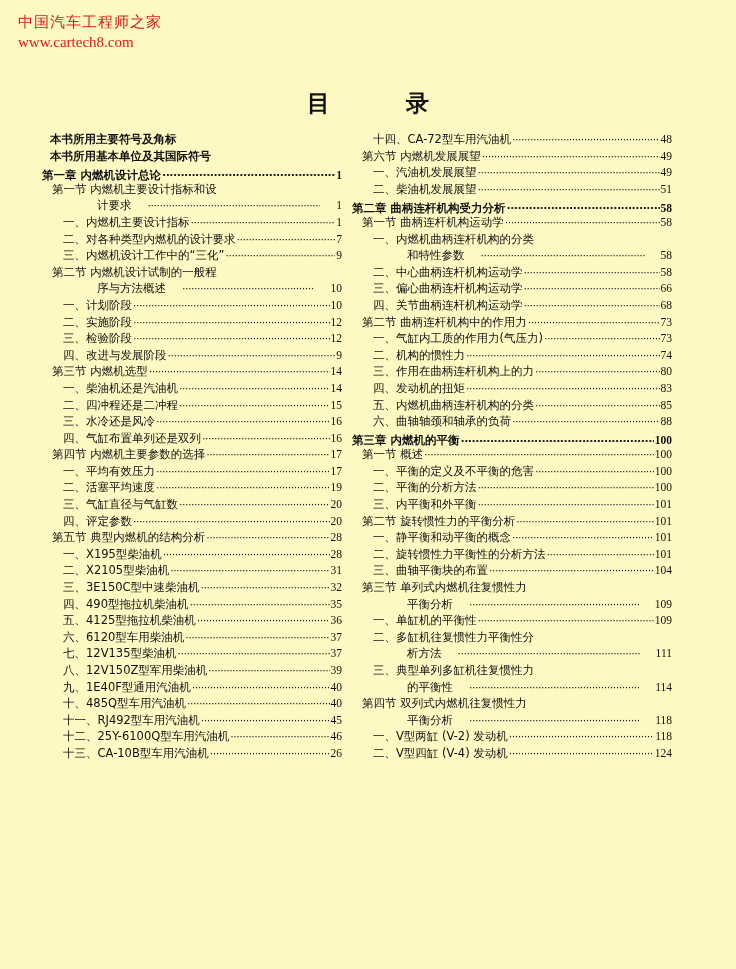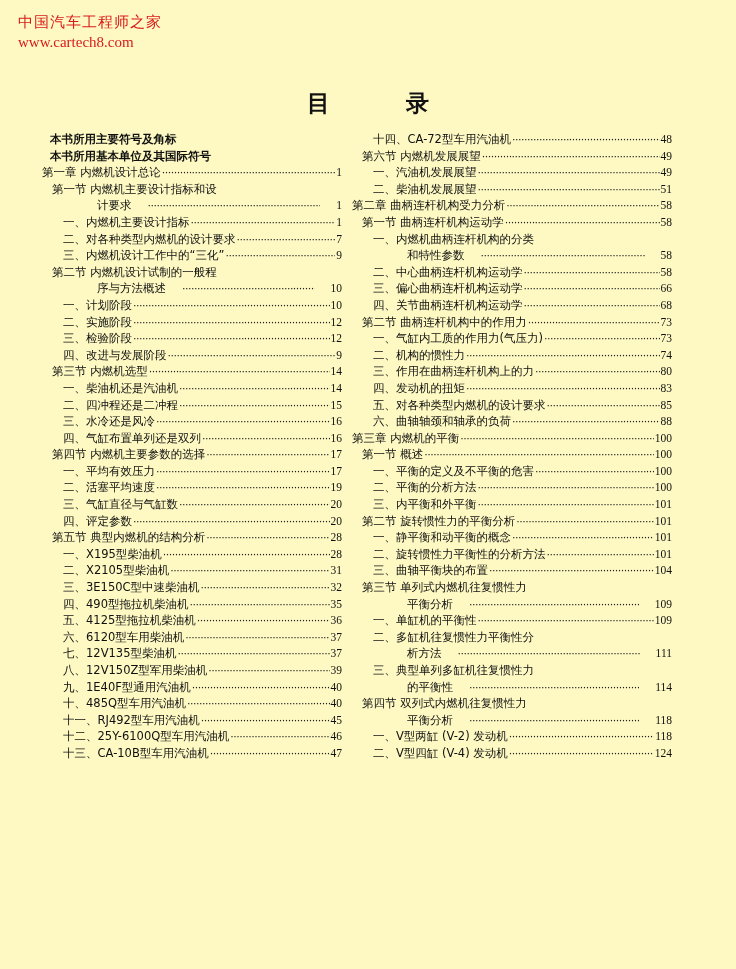--- a/index.html
+++ b/index.html
@@ -85,21 +85,21 @@
     margin: 0 1px;
     color: #222;
   }
   .toc-page {
     flex: 0 0 auto;
     font-family: "Liberation Serif", "DejaVu Serif", serif;
     font-size: 11.5px;
   }
   
   .lvl-h  { margin-left: 8px;  font-weight: bold; }
-  .lvl-0  { margin-left: 0px;  font-weight: normal; }
+  .lvl-0  { margin-left: 0px;  font-weight: bold; align-items: flex-end; }
   .lvl-1  { margin-left: 10px; font-weight: normal; }
   .lvl-2  { margin-left: 21px; }
   .lvl-c  { margin-left: 55px; gap: 15px; }
   .no-leader .toc-leader { visibility: hidden; }
 </style>
 </head>
 <body>
 
 <div class="page">
 
@@ -292,21 +292,21 @@
         <span class="toc-page">45</span>
       </div>
       <div class="toc-row lvl-2">
         <span class="toc-label">十二、25Y-6100Q型车用汽油机</span>
         <span class="toc-leader">····························································································</span>
         <span class="toc-page">46</span>
       </div>
       <div class="toc-row lvl-2">
         <span class="toc-label">十三、CA-10B型车用汽油机</span>
         <span class="toc-leader">····························································································</span>
-        <span class="toc-page">47</span>
+        <span class="toc-page">26</span>
       </div>
     </div>
   <div class="col col-right">
       <div class="toc-row lvl-2">
         <span class="toc-label">十四、CA-72型车用汽油机</span>
         <span class="toc-leader">····························································································</span>
         <span class="toc-page">48</span>
       </div>
       <div class="toc-row lvl-1">
         <span class="toc-label">第六节  内燃机发展展望</span>
@@ -377,21 +377,21 @@
         <span class="toc-label">三、作用在曲柄连杆机构上的力</span>
         <span class="toc-leader">····························································································</span>
         <span class="toc-page">80</span>
       </div>
       <div class="toc-row lvl-2">
         <span class="toc-label">四、发动机的扭矩</span>
         <span class="toc-leader">····························································································</span>
         <span class="toc-page">83</span>
       </div>
       <div class="toc-row lvl-2">
-        <span class="toc-label">五、对各种类型内燃机的设计要求</span>
+        <span class="toc-label">五、内燃机曲柄连杆机构的分类</span>
         <span class="toc-leader">····························································································</span>
         <span class="toc-page">85</span>
       </div>
       <div class="toc-row lvl-2">
         <span class="toc-label">六、曲轴轴颈和轴承的负荷</span>
         <span class="toc-leader">····························································································</span>
         <span class="toc-page">88</span>
       </div>
       <div class="toc-row lvl-0">
         <span class="toc-label">第三章  内燃机的平衡</span>

